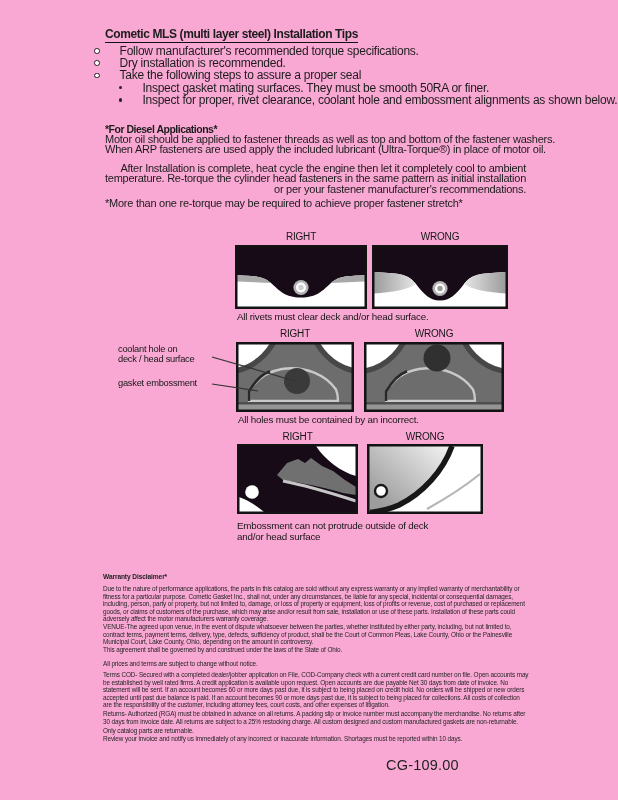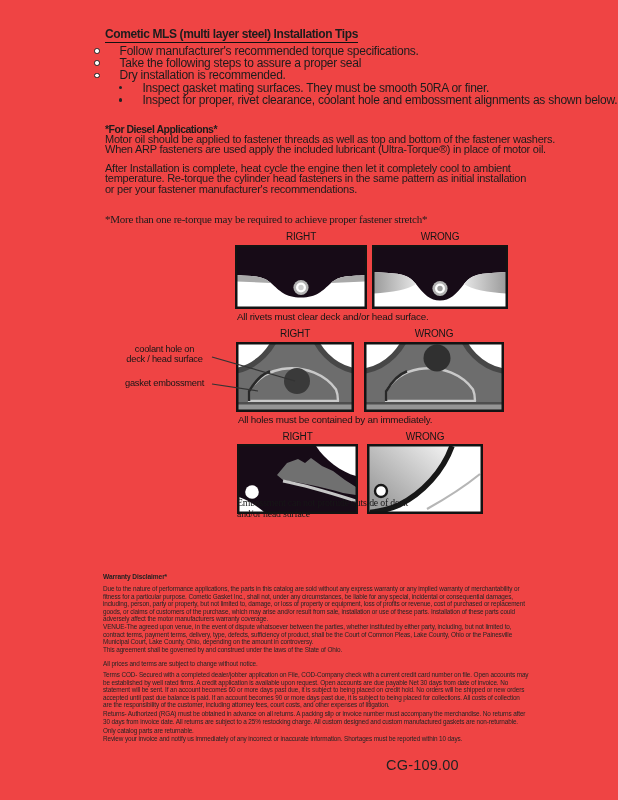--- a/index.html
+++ b/index.html
@@ -1,17 +1,17 @@
 <!DOCTYPE html>
 <html><head>
 <meta charset="utf-8">
 <style>
   html,body { margin:0; padding:0; background:#ffffff; }
   .page {
-    position:relative; width:618px; height:800px; background:#ef4444;
+    position:relative; width:618px; height:800px; background:#f9a8d4;
     font-family:"Liberation Sans","DejaVu Sans",sans-serif; color:#1c1c1c;
     overflow:hidden;
   }
   .abs { position:absolute; }
   .pre { white-space:pre-line; }
 
   .doc-title {
     font-size:12px; font-weight:bold; letter-spacing:-0.4px;
     border-bottom:1.6px solid #111; padding-bottom:1px; display:inline-block;
   }
@@ -21,21 +21,21 @@
   .tip-row.sub { padding-left:25px;text-align:right; }
   .ring { width:3.6px; height:3.6px; border:1px solid #222; border-radius:50%;
     flex:0 0 auto; background:#fff; }
   .dot { width:3.4px; height:3.4px; background:#222; border-radius:50%; flex:0 0 auto; }
 
   .h2 { font-size:10.5px; font-weight:bold; letter-spacing:-0.5px; }
   .body-text { font-size:11px; letter-spacing:-0.25px; line-height:10.3px; }
 
   .fig-label { font-size:10px; letter-spacing:-0.2px; text-align:center; color:#161616; }
   .fig-caption { font-size:9.8px; letter-spacing:-0.2px; line-height:10.5px; color:#161616; }
-  .fig-annot { font-size:9.3px; letter-spacing:-0.25px; line-height:10.2px; text-align:center; color:#161616; }
+  .fig-annot { font-size:9.3px; letter-spacing:-0.25px; line-height:10.2px; text-align:left; color:#161616; }
   .panel { line-height:0; }
 
   .fineprint { font-size:6.4px; letter-spacing:-0.12px; line-height:7.5px; color:#252525; }
   .fineprint-h { font-size:6.6px; font-weight:bold; letter-spacing:-0.1px; color:#222; }
   .doc-code { font-size:14.5px; letter-spacing:0.2px; color:#222; }
 </style>
 </head>
 <body>
 
 <div class="page">
@@ -44,43 +44,43 @@
     <span class="doc-title">Cometic MLS (multi layer steel) Installation Tips</span>
   </div>
 
   <div class="abs tips" style="left:94px; top:45px;">
     <div class="tip-row">
       <span class="ring"></span>
       <span>Follow manufacturer's recommended torque specifications.</span>
     </div>
     <div class="tip-row">
       <span class="ring"></span>
-      <span>Take the following steps to assure a proper seal</span>
+      <span>Dry installation is recommended.</span>
     </div>
     <div class="tip-row">
       <span class="ring"></span>
-      <span>Dry installation is recommended.</span>
+      <span>Take the following steps to assure a proper seal</span>
     </div>
     <div class="tip-row sub">
       <span class="dot"></span>
       <span>Inspect gasket mating surfaces.  They must be smooth 50RA or finer.</span>
     </div>
     <div class="tip-row sub">
       <span class="dot"></span>
       <span>Inspect for proper, rivet clearance, coolant hole and embossment alignments as shown below.</span>
     </div>
   </div>
 
   <div class="abs h2" style="left:105px; top:115px;margin-top:8px;">*For Diesel Applications*</div>
   <div class="abs body-text pre" style="left:105px; top:134px;">Motor oil should be applied to fastener threads as well as top and bottom of the fastener washers.
 When ARP fasteners are used apply the included lubricant (Ultra-Torque®) in place of motor oil.</div>
-  <div class="abs body-text pre" style="left:105px; top:163px;">After Installation is complete, heat cycle the engine then let it completely cool to ambient
+  <div class="abs body-text pre" style="left:105px; top:163px;text-align:right;">After Installation is complete, heat cycle the engine then let it completely cool to ambient
 temperature. Re-torque the cylinder head fasteners in the same pattern as initial installation
 or per your fastener manufacturer's recommendations.</div>
-  <div class="abs body-text pre" style="left:105px; top:214px;font-family:Liberation Serif, serif;">*More than one re-torque may be required to achieve proper fastener stretch*</div>
+  <div class="abs body-text pre" style="left:105px; top:198px;">*More than one re-torque may be required to achieve proper fastener stretch*</div>
 
   <div class="abs fig-label" style="left:235px; top:231px; width:132px;">RIGHT</div>
   <div class="abs fig-label" style="left:372px; top:231px; width:136px;">WRONG</div>
 
   <div class="abs panel" style="left:235px; top:245px;">
     <svg width="132" height="64" viewBox="0 0 132 64">
       <rect x="0" y="0" width="132" height="64" fill="#ffffff"></rect>
       <path d="M2,2 H130 V30 C113,31.5 105,30 96,38 C87,46 82,52.5 66,52.5 C50,52.5 45,46 36,38 C27,30 19,31.5 2,30 Z" fill="#170b17"></path>
       <path d="M2,30 C19,31.5 27,30 36,38 L2,36.5 Z" fill="#a9a9a9"></path>
       <path d="M130,30 C113,31.5 105,30 96,38 L130,36.5 Z" fill="#a9a9a9"></path>
@@ -167,21 +167,21 @@
       </g>
       <rect x="1.25" y="1.25" width="137.5" height="67.5" fill="none" stroke="#131313" stroke-width="2.5"></rect>
     </svg>
   </div>
 
   <svg class="abs" style="left:190px; top:340px;" width="120" height="60" viewBox="0 0 120 60">
     <line x1="22" y1="17" x2="105" y2="41" stroke="#333" stroke-width="1.2"></line>
     <line x1="22" y1="44" x2="68" y2="51" stroke="#333" stroke-width="1.2"></line>
   </svg>
 
-  <div class="abs fig-caption" style="left:238px; top:415px;">All holes must be contained by an immediately.</div>
+  <div class="abs fig-caption" style="left:238px; top:415px;">All holes must be contained by an incorrect.</div>
 
   <div class="abs fig-label" style="left:237px; top:431px; width:121px;">RIGHT</div>
   <div class="abs fig-label" style="left:367px; top:431px; width:116px;">WRONG</div>
 
   <div class="abs panel" style="left:237px; top:444px;">
     <svg width="121" height="70" viewBox="0 0 121 70">
       <defs>
           <clipPath id="c3l">
             <rect x="2" y="2" width="117" height="66"></rect>
           </clipPath>
@@ -213,21 +213,21 @@
       <g clip-path="url(#c3r)">
         <path d="M2,2 L84,2 C75,27 55,49 31,61 C21,65.5 10,67.5 2,68.5 Z" fill="url(#d3g)"></path>
         <path d="M85,2 C76,27 56,49 32,61 C22,65.5 11,67.5 3,68.5" fill="none" stroke="#171717" stroke-width="5.5"></path>
         <path d="M113,30 C97,43 78,55 60,65" stroke="#b6b6b6" stroke-width="2.2" fill="none"></path>
         <circle cx="14" cy="47" r="6" fill="#ffffff" stroke="#171717" stroke-width="2.4"></circle>
       </g>
       <rect x="1.25" y="1.25" width="113.5" height="67.5" fill="none" stroke="#131313" stroke-width="2.5"></rect>
     </svg>
   </div>
 
-  <div class="abs fig-caption pre" style="left:237px; top:498px;font-family:Liberation Serif, serif;">Embossment can not protrude outside of deck
+  <div class="abs fig-caption pre" style="left:237px; top:521px;">Embossment can not protrude outside of deck
 and/or head surface</div>
 
   <div class="abs fineprint-h" style="left:103px; top:573px;">Warranty Disclaimer*</div>
   <div class="abs fineprint pre" style="left:103px; top:585px;">Due to the nature of performance applications, the parts in this catalog are sold without any express warranty or any implied warranty of merchantability or
 fitness for a particular purpose.  Cometic Gasket Inc., shall not, under any circumstances, be liable for any special, incidental or consequential damages,
 including, person, party or property, but not limited to, damage, or loss of property or equipment, loss of profits or revenue, cost of purchased or replacement
 goods, or claims of customers of the purchase, which may arise and/or result from sale, installation or use of these parts.  Installation of these parts could
 adversely affect the motor manufacturers warranty coverage.</div>
   <div class="abs fineprint pre" style="left:103px; top:623px;">VENUE-The agreed upon venue, in the event of dispute whatsoever between the parties, whether instituted by either party, including, but not limited to,
 contract terms, payment terms, delivery, type, defects, sufficiency of product, shall be the Court of Common Pleas, Lake County, Ohio or the Painesville

